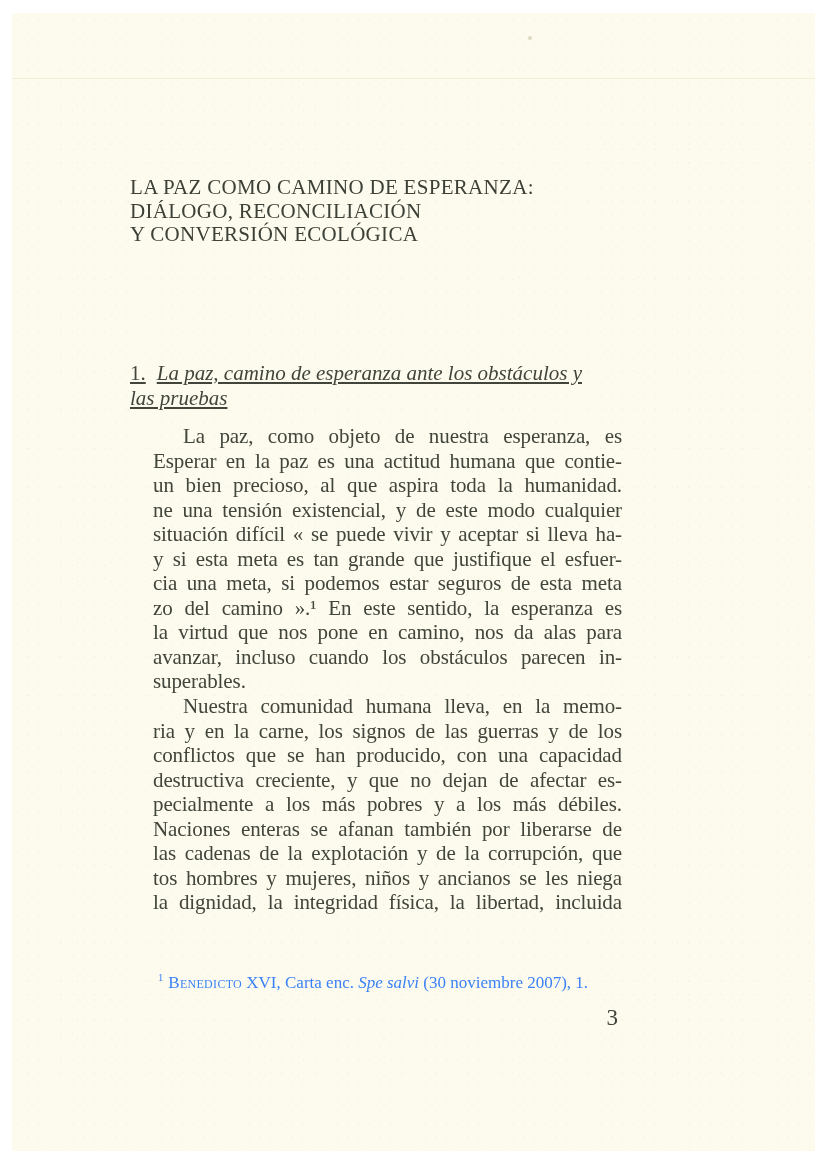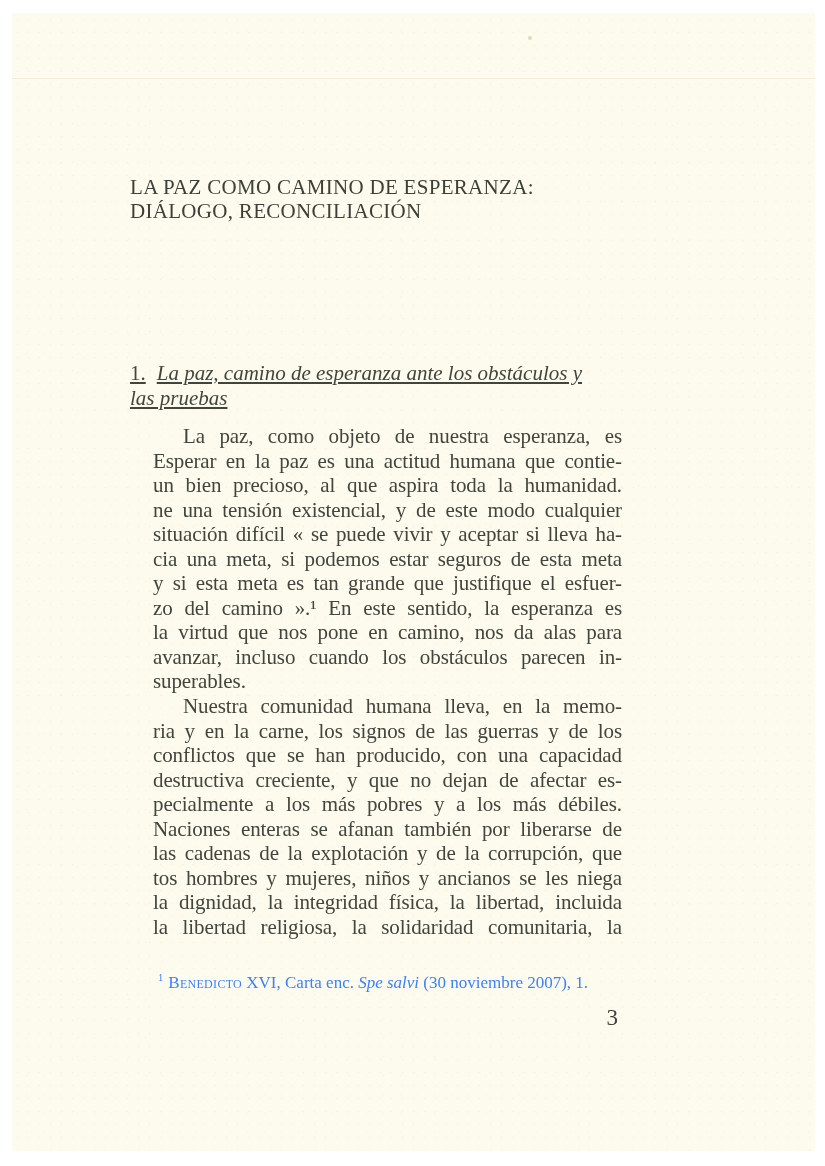--- a/index.html
+++ b/index.html
@@ -67,56 +67,56 @@
 </head>
 <body>
 
 <div class="paper"></div>
 <div class="scan-line"></div>
 <div class="speck"></div>
 
 <div class="page-title">
   <div>LA PAZ COMO CAMINO DE ESPERANZA:</div>
   <div>DIÁLOGO, RECONCILIACIÓN</div>
+  <div>Y CONVERSIÓN ECOLÓGICA</div>
 </div>
 
 <div class="section-heading">
   <div>
     <span class="num">1.</span><span class="it">La paz, camino de esperanza ante los obstáculos y</span>
   </div>
   <div>
     <span class="it">las pruebas</span>
   </div>
 </div>
 
 <div class="body-text">
   <div class="paragraph">
       <div class="line first">La paz, como objeto de nuestra esperanza, es</div>
       <div class="line">Esperar en la paz es una actitud humana que contie-</div>
       <div class="line">un bien precioso, al que aspira toda la humanidad.</div>
       <div class="line">ne una tensión existencial, y de este modo cualquier</div>
       <div class="line">situación difícil « se puede vivir y aceptar si lleva ha-</div>
+      <div class="line">y si esta meta es tan grande que justifique el esfuer-</div>
       <div class="line">cia una meta, si podemos estar seguros de esta meta</div>
-      <div class="line">y si esta meta es tan grande que justifique el esfuer-</div>
       <div class="line">zo del camino ».¹ En este sentido, la esperanza es</div>
       <div class="line">la virtud que nos pone en camino, nos da alas para</div>
       <div class="line">avanzar, incluso cuando los obstáculos parecen in-</div>
       <div class="line nojust">superables.</div>
     </div>
   <div class="paragraph">
       <div class="line first">Nuestra comunidad humana lleva, en la memo-</div>
       <div class="line">ria y en la carne, los signos de las guerras y de los</div>
       <div class="line">conflictos que se han producido, con una capacidad</div>
       <div class="line">destructiva creciente, y que no dejan de afectar es-</div>
       <div class="line">pecialmente a los más pobres y a los más débiles.</div>
       <div class="line">Naciones enteras se afanan también por liberarse de</div>
       <div class="line">las cadenas de la explotación y de la corrupción, que</div>
       <div class="line">tos hombres y mujeres, niños y ancianos se les niega</div>
       <div class="line">la dignidad, la integridad física, la libertad, incluida</div>
-      <div class="line">la libertad religiosa, la solidaridad comunitaria, la</div>
     </div>
 </div>
 
 <div class="footnote">
   <div class="fnline">
     <sup>1</sup><span class="smallcaps">Benedicto</span><span> XVI, Carta enc. </span><span class="italic">Spe salvi</span><span> (30 noviembre 2007), 1.</span>
   </div>
 </div>
 
 <div class="page-number">3</div>

